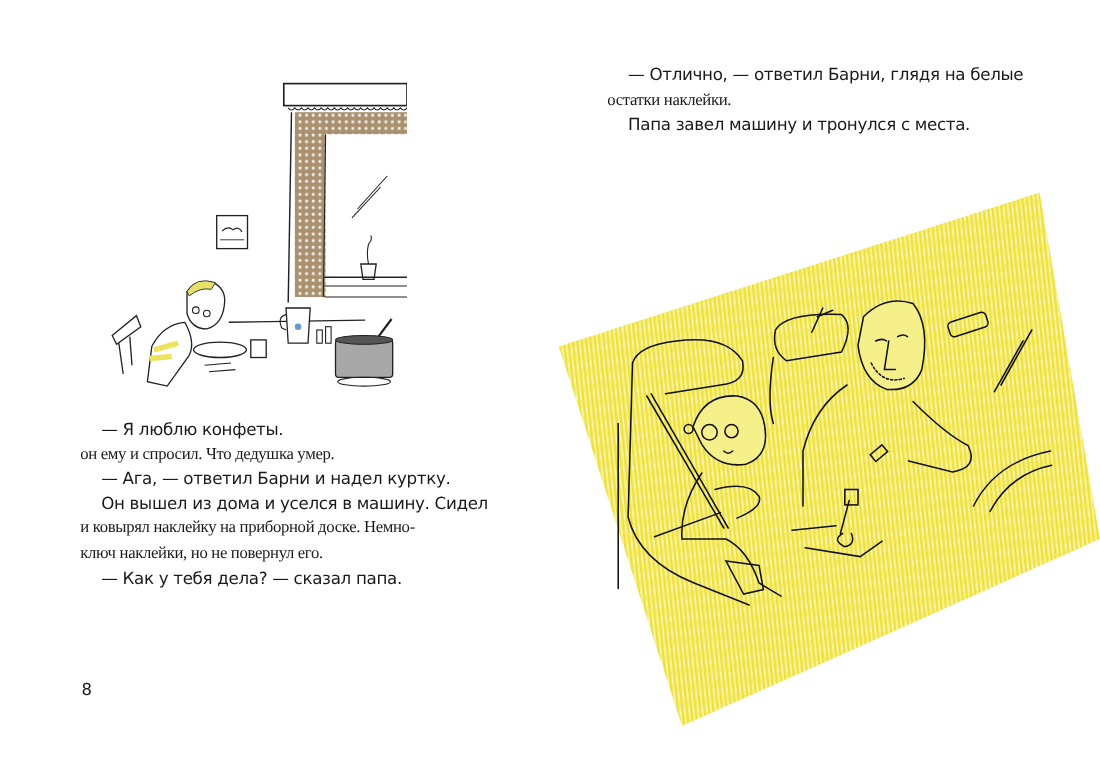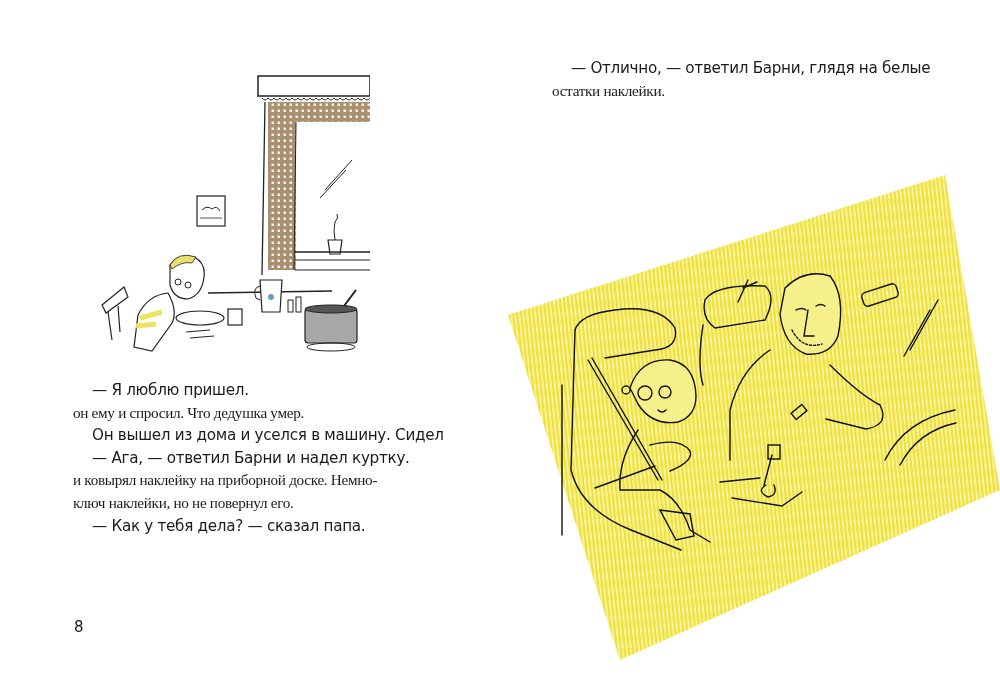--- a/index.html
+++ b/index.html
@@ -76,36 +76,37 @@
     <rect x="198" y="240" width="5" height="12" fill="none" stroke="#222"></rect>
     <rect x="206" y="237" width="5" height="15" fill="none" stroke="#222"></rect>
 
     <rect x="215" y="249" width="52" height="34" rx="3" fill="#a8a8a8" stroke="#222" stroke-width="1.2"></rect>
     <ellipse cx="241" cy="249" rx="26" ry="4" fill="#555" stroke="#222"></ellipse>
     <line x1="254" y1="246" x2="266" y2="230" stroke="#222" stroke-width="2"></line>
     <ellipse cx="241" cy="287" rx="24" ry="4" fill="none" stroke="#222"></ellipse>
   </svg>
 
   <div class="text-block" style="left:73px; top:379px;">
-    <p>— Я люблю пришел.</p>
+    <p>— Я люблю конфеты.</p>
     <p class="noindent">он ему и спросил. Что дедушка умер.</p>
+    <p>— Ага, — ответил Барни и надел куртку.</p>
     <p>Он вышел из дома и уселся в машину. Сидел</p>
-    <p>— Ага, — ответил Барни и надел куртку.</p>
     <p class="noindent">и ковырял наклейку на приборной доске. Немно-</p>
     <p class="noindent">ключ наклейки, но не повернул его.</p>
     <p>— Как у тебя дела? — сказал папа.</p>
   </div>
 
   <div class="page-number">8</div>
 </div>
 
 <div class="page page-right">
   <div class="text-block" style="left:52px; top:57px;">
     <p>— Отлично, — ответил Барни, глядя на белые</p>
     <p class="noindent">остатки наклейки.</p>
+    <p>Папа завел машину и тронулся с места.</p>
   </div>
 
   <svg width="500" height="500" viewBox="0 0 500 500" style="left:0px; top:160px;">
     <defs>
       <pattern id="crayon" width="4" height="14" patternUnits="userSpaceOnUse" patternTransform="rotate(-6)">
         <rect width="4" height="14" fill="#f6f08a"></rect>
         <rect x="0" y="0" width="2" height="14" fill="#efe13a"></rect>
         <rect x="2.5" y="3" width="1" height="6" fill="#fbf7c6"></rect>
       </pattern>
     </defs>

